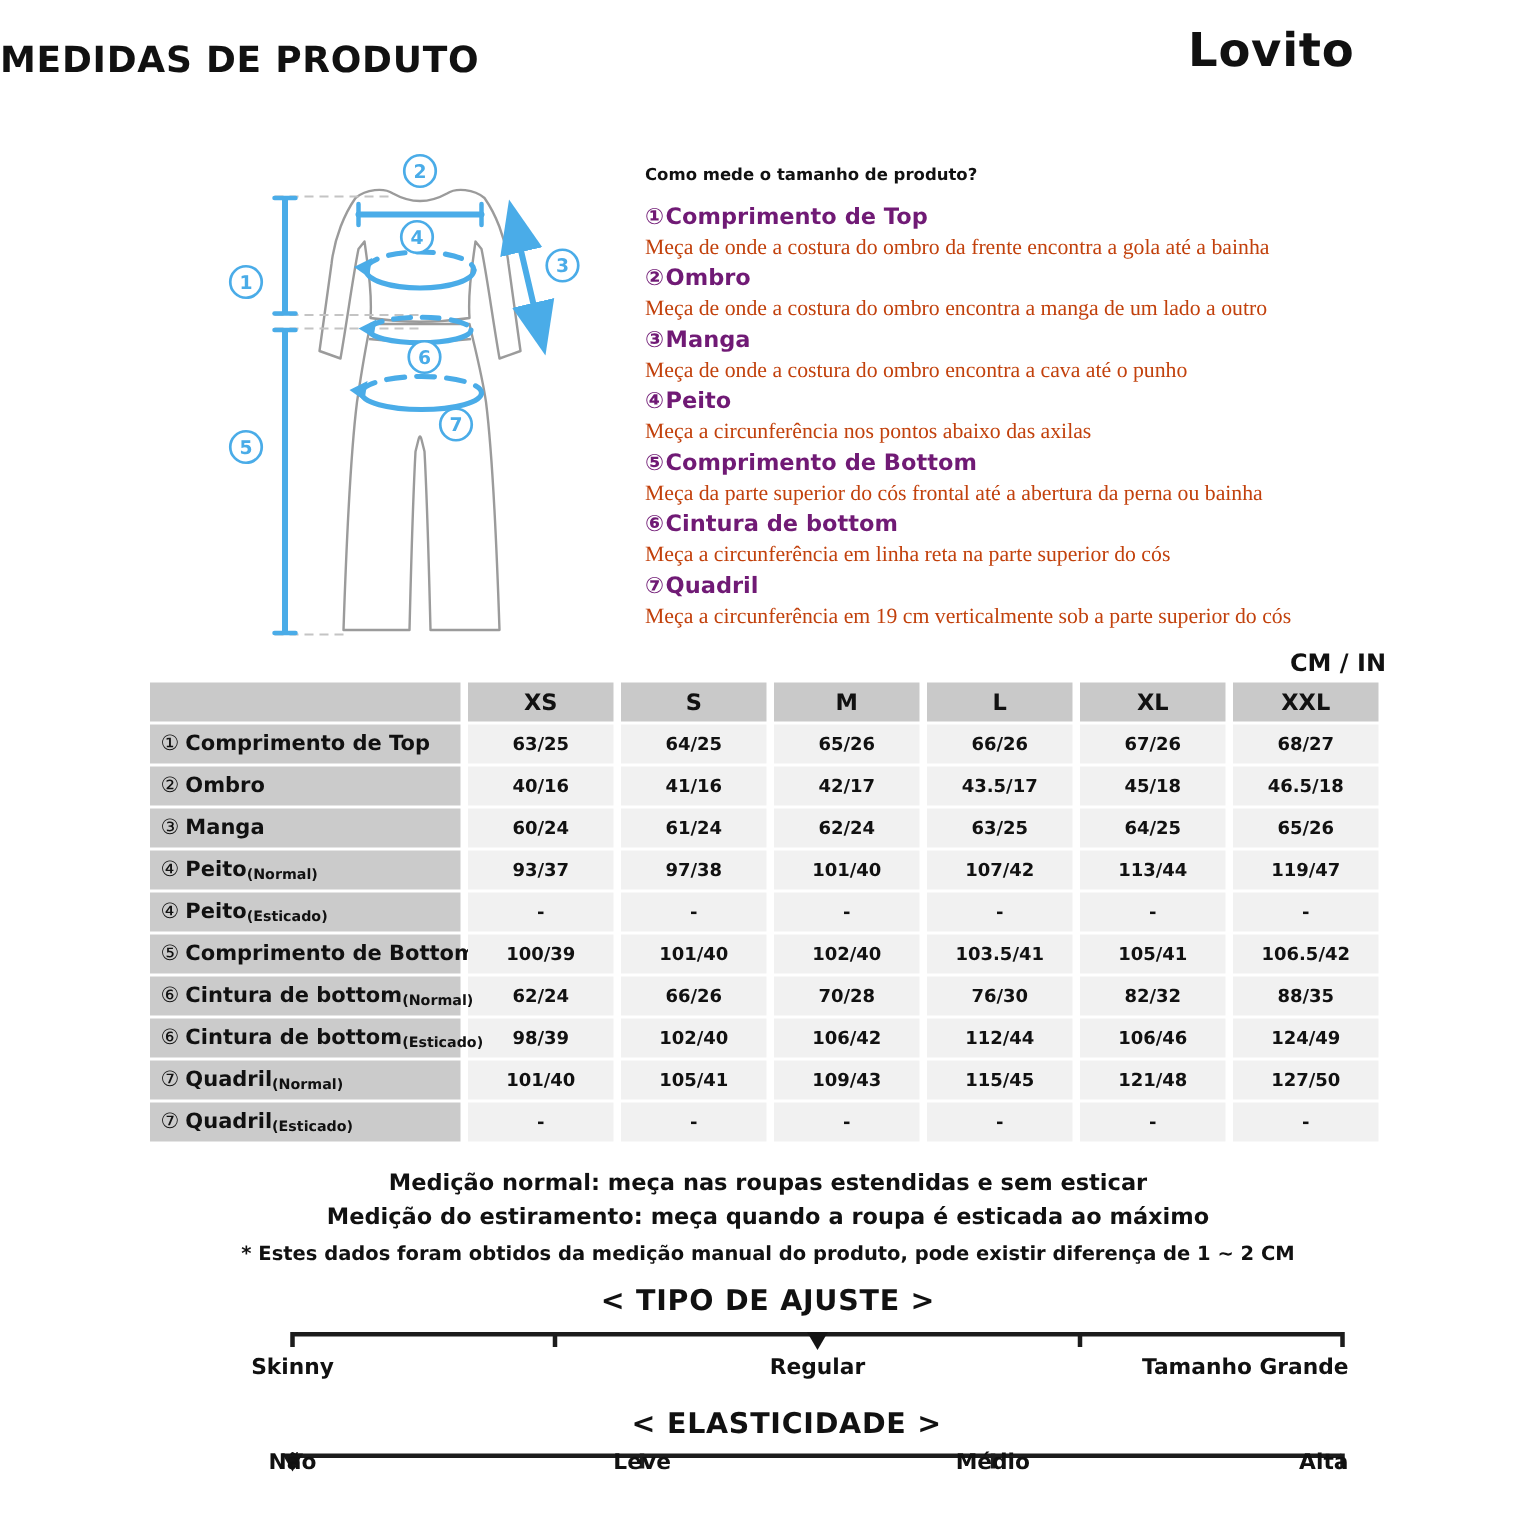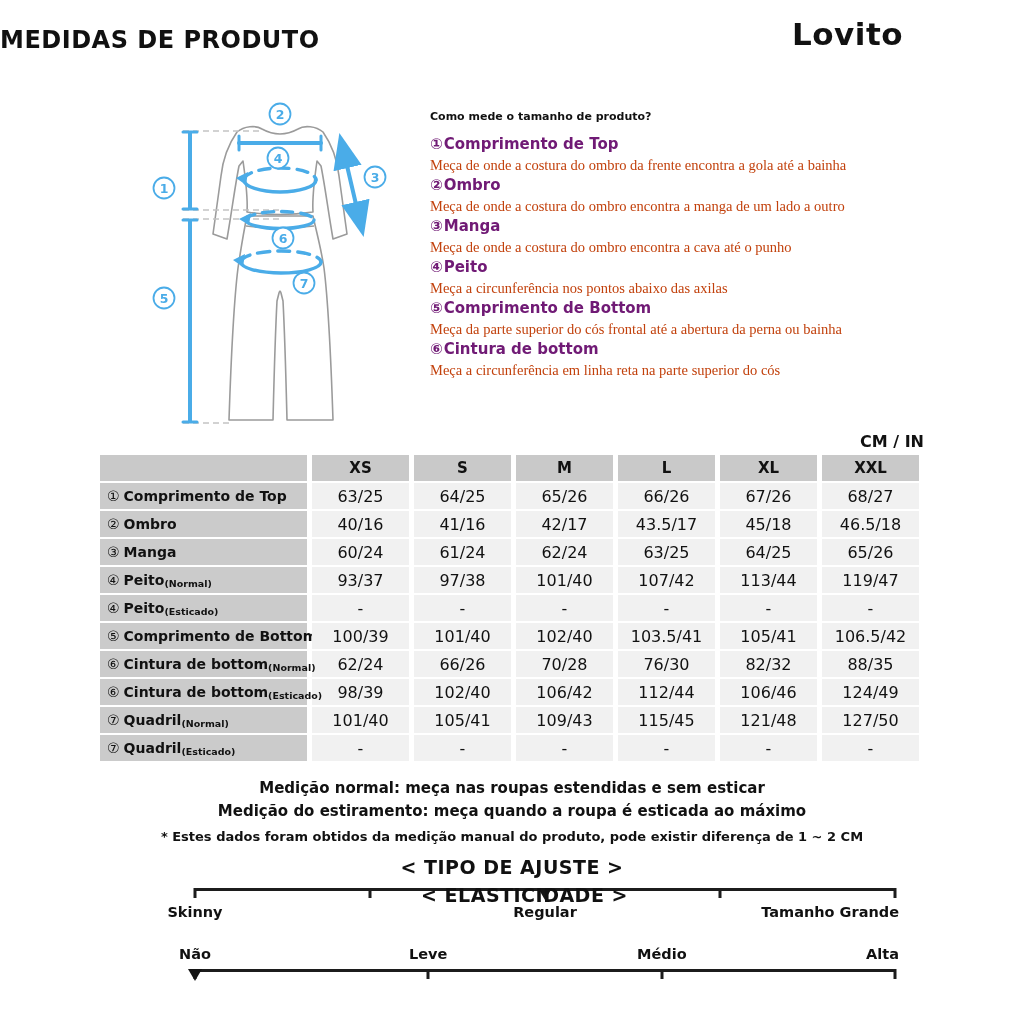--- a/index.html
+++ b/index.html
@@ -29,44 +29,44 @@
   
   .sizetable { position:absolute; left:100px; top:455px;
     display:grid; grid-template-columns:207px repeat(6, 97px);
     gap:2px 5px; grid-auto-rows:26px; }
   .cell { display:flex; align-items:center; justify-content:center; }
   .cell.head { background:#c9c9c9; font-size:15px; font-weight:800; }
   .cell.rowlab { background:#cbcbcb; justify-content:flex-start; padding-left:7px;
     font-size:14px; font-weight:700; white-space:nowrap; }
   .cell.rowlab .rnum { margin-right:4px; font-weight:400; }
   .cell.rowlab .rsub { font-size:9.5px; font-weight:700; position:relative; top:3px; }
-  .cell.val { background:#f1f1f1; font-size:16px; font-weight:400; }
+  .cell.val { background:#f1f1f1; font-size:12px; font-weight:700; }
 
   
   .note1 { position:absolute; left:0; right:0; top:779px; text-align:center; font-size:15px; font-weight:800; }
   .note2 { position:absolute; left:0; right:0; top:802px; text-align:center; font-size:15px; font-weight:800; }
   .note3 { position:absolute; left:0; right:0; top:829px; text-align:center; font-size:13px; font-weight:700; }
 
   
   .scale-title { position:absolute; left:0; right:0; text-align:center; font-size:19px; font-weight:800; letter-spacing:.5px; }
   .ruler { position:absolute; left:195px; width:700px; height:12px; }
   .ruler .line { position:absolute; left:0; right:0; top:0; height:3px; background:#1c1c1c; border-radius:2px; }
   .ruler .tick { position:absolute; top:0; width:3px; height:10px; background:#1c1c1c; transform:translateX(-50%); }
   .ruler .marker { position:absolute; top:0; width:0; height:0;
     border-left:7px solid transparent; border-right:7px solid transparent;
     border-top:12px solid #141414; transform:translateX(-50%); }
   .slabels { position:absolute; left:195px; width:700px; height:18px;padding-left:20px; }
   .slabels .slab { position:absolute; top:0; font-size:14.5px; font-weight:800; white-space:nowrap; }
 
   #fit-title { top:856px; }
   #fit-ruler { top:888px; }
   #fit-labels { top:904px; }
-  #ela-title { top:884px;padding-left:25px; }
+  #ela-title { top:938px;padding-left:25px; }
   #ela-ruler { top:969px; }
-  #ela-labels { top:946px; }
+  #ela-labels { top:967px; }
 
   svg text { font-family:"DejaVu Sans", sans-serif; }
 </style>
 </head>
 <body>
 
 <div class="page">
 
   <div class="title">MEDIDAS DE PRODUTO</div>
   <div class="brand">Lovito</div>
@@ -183,20 +183,24 @@
           <div class="gtitle"><span class="gnum">④</span><span>Peito</span></div>
           <div class="gdesc">Meça a circunferência nos pontos abaixo das axilas</div>
         </div>
         <div class="gitem">
           <div class="gtitle"><span class="gnum">⑤</span><span>Comprimento de Bottom</span></div>
           <div class="gdesc">Meça da parte superior do cós frontal até a abertura da perna ou bainha</div>
         </div>
         <div class="gitem">
           <div class="gtitle"><span class="gnum">⑥</span><span>Cintura de bottom</span></div>
           <div class="gdesc">Meça a circunferência em linha reta na parte superior do cós</div>
+        </div>
+        <div class="gitem">
+          <div class="gtitle"><span class="gnum">⑦</span><span>Quadril</span></div>
+          <div class="gdesc">Meça a circunferência em 19 cm verticalmente sob a parte superior do cós</div>
         </div>
       </div>
   </div>
 
   <div class="unit">CM / IN</div>
 
   <div class="sizetable">
       <div class="cell head"></div>
       <div class="cell head">XS</div>
       <div class="cell head">S</div>

